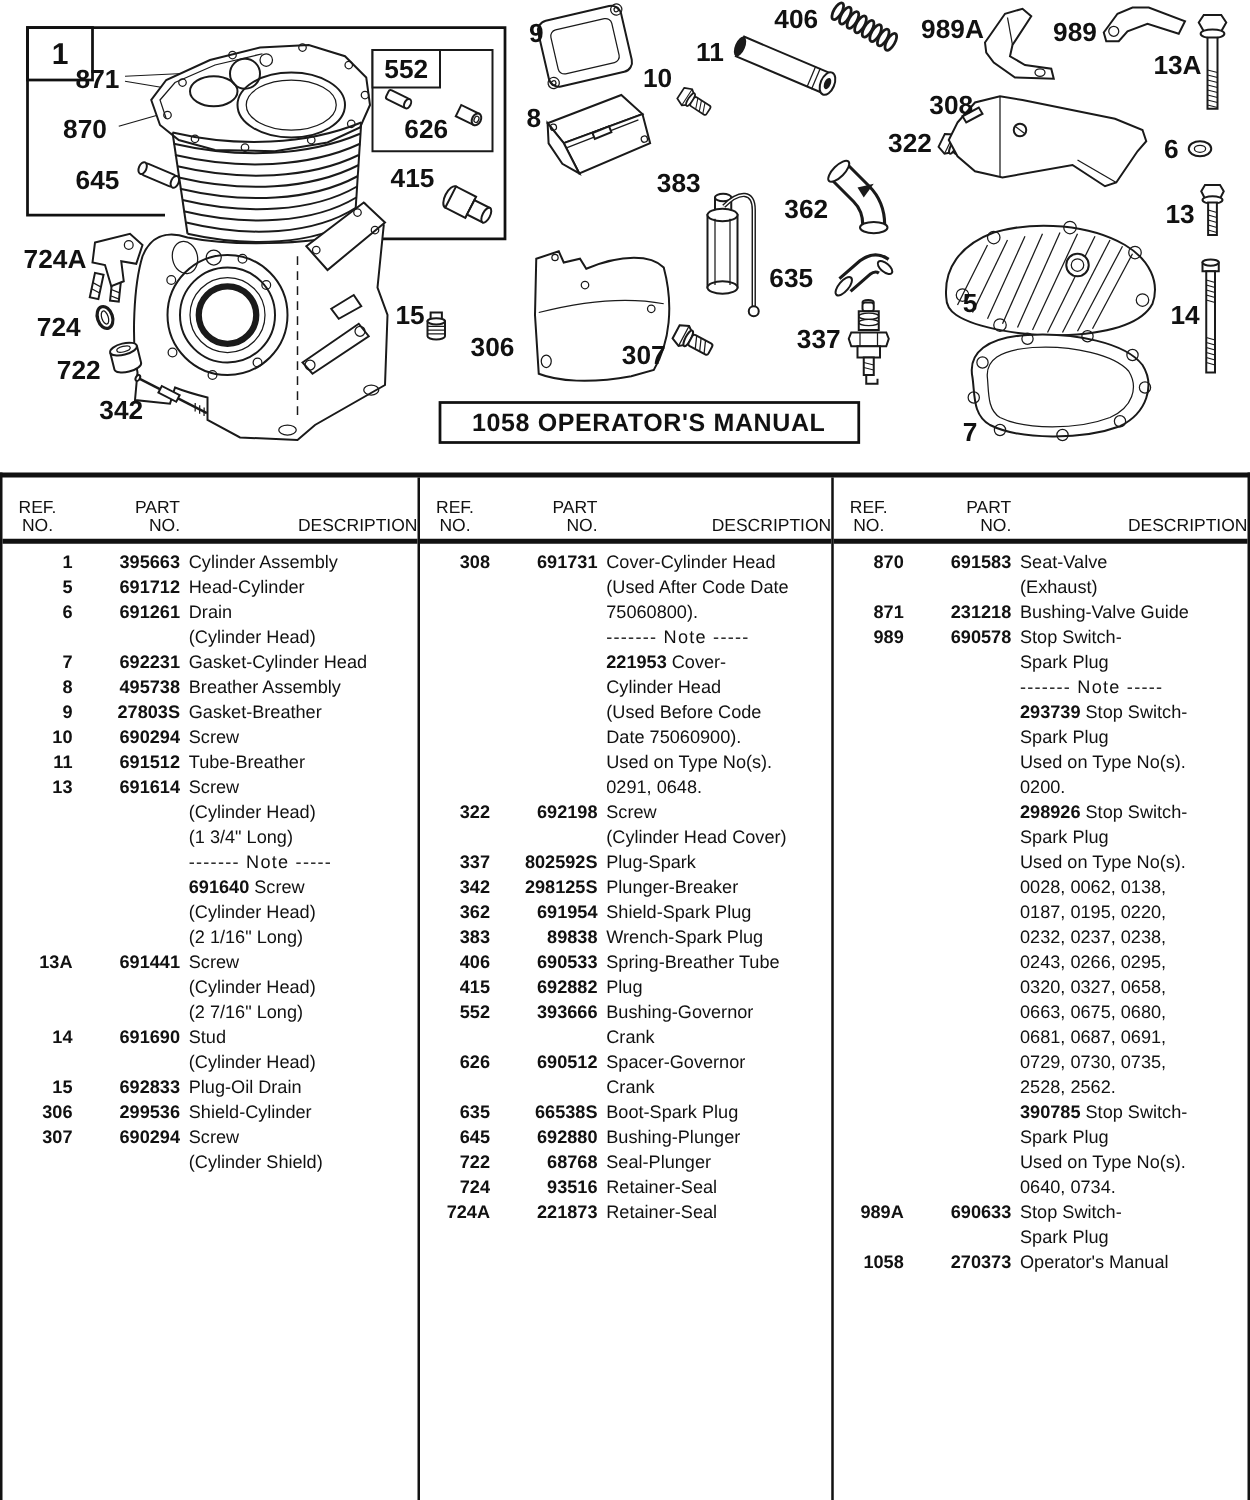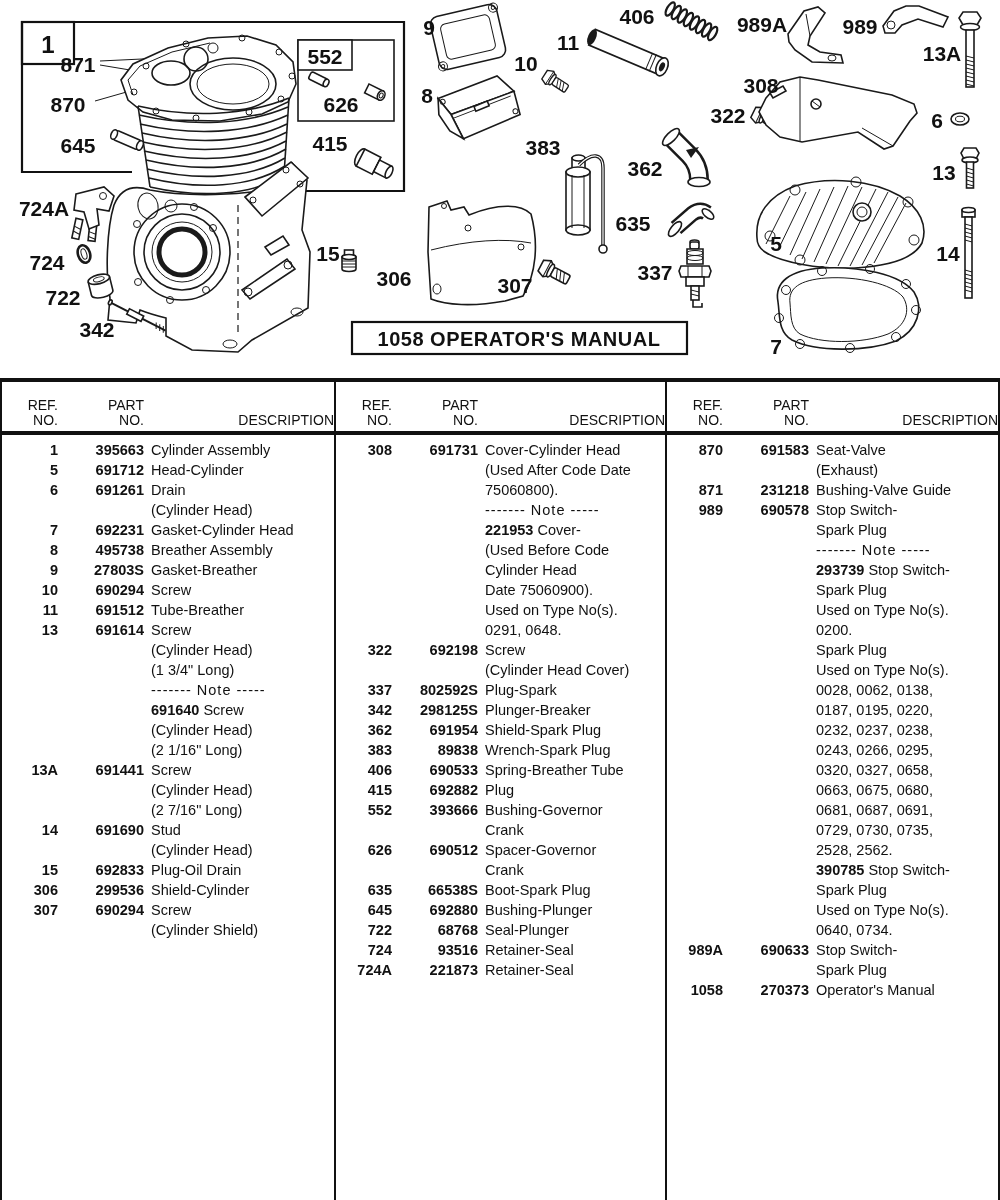--- a/index.html
+++ b/index.html
@@ -20,21 +20,21 @@
   
   #parts-table{position:absolute;left:0;top:378px;width:1000px;height:822px;
                border-top:4px solid #111;border-left:2px solid #111;border-right:2px solid #111;
                box-sizing:border-box;display:flex;}
   .t-col{box-sizing:border-box;height:100%;}
   .t-col0{width:332px;}
   .t-col1{width:331px;border-left:2px solid #111;}
   .t-col2{width:333px;border-left:2px solid #111;}
   .thead{height:46px;box-sizing:content-box;border-bottom:4px solid #111;
          display:flex;align-items:flex-end;padding-bottom:3px;font-size:14px;line-height:15px;}
-  .th-ref{width:56px;text-align:right;}
+  .th-ref{width:56px;text-align:center;}
   .th-part{width:86px;text-align:right;}
   .th-desc{flex:1;text-align:right;padding-bottom:0px;}
   .t-lines{padding-top:5px;}
   .t-line{display:flex;height:20px;line-height:20px;font-size:14.5px;white-space:nowrap;}
   .t-ref{width:56px;text-align:right;font-weight:bold;}
   .t-part{width:86px;text-align:right;font-weight:bold;}
   .t-desc{margin-left:7px;flex:1;}
   .t-desc b{font-weight:bold;}
   .t-note{font-weight:normal;letter-spacing:1px;}
 </style>
@@ -624,26 +624,26 @@
             <span class="t-desc t-note">------- Note -----</span>
           </div>
           <div class="t-line">
             <span class="t-ref"></span>
             <span class="t-part"></span>
             <span class="t-desc"><b>221953</b> Cover-</span>
           </div>
           <div class="t-line">
             <span class="t-ref"></span>
             <span class="t-part"></span>
+            <span class="t-desc">Cylinder Head</span>
+          </div>
+          <div class="t-line">
+            <span class="t-ref"></span>
+            <span class="t-part"></span>
             <span class="t-desc">(Used Before Code</span>
-          </div>
-          <div class="t-line">
-            <span class="t-ref"></span>
-            <span class="t-part"></span>
-            <span class="t-desc">Cylinder Head</span>
           </div>
           <div class="t-line">
             <span class="t-ref"></span>
             <span class="t-part"></span>
             <span class="t-desc">Date 75060900).</span>
           </div>
           <div class="t-line">
             <span class="t-ref"></span>
             <span class="t-part"></span>
             <span class="t-desc">Used on Type No(s).</span>
@@ -793,20 +793,25 @@
             <span class="t-desc">Used on Type No(s).</span>
           </div>
           <div class="t-line">
             <span class="t-ref"></span>
             <span class="t-part"></span>
             <span class="t-desc">0200.</span>
           </div>
           <div class="t-line">
             <span class="t-ref"></span>
             <span class="t-part"></span>
+            <span class="t-desc"><b>298926</b> Stop Switch-</span>
+          </div>
+          <div class="t-line">
+            <span class="t-ref"></span>
+            <span class="t-part"></span>
             <span class="t-desc">Spark Plug</span>
           </div>
           <div class="t-line">
             <span class="t-ref"></span>
             <span class="t-part"></span>
             <span class="t-desc">Used on Type No(s).</span>
           </div>
           <div class="t-line">
             <span class="t-ref"></span>
             <span class="t-part"></span>

